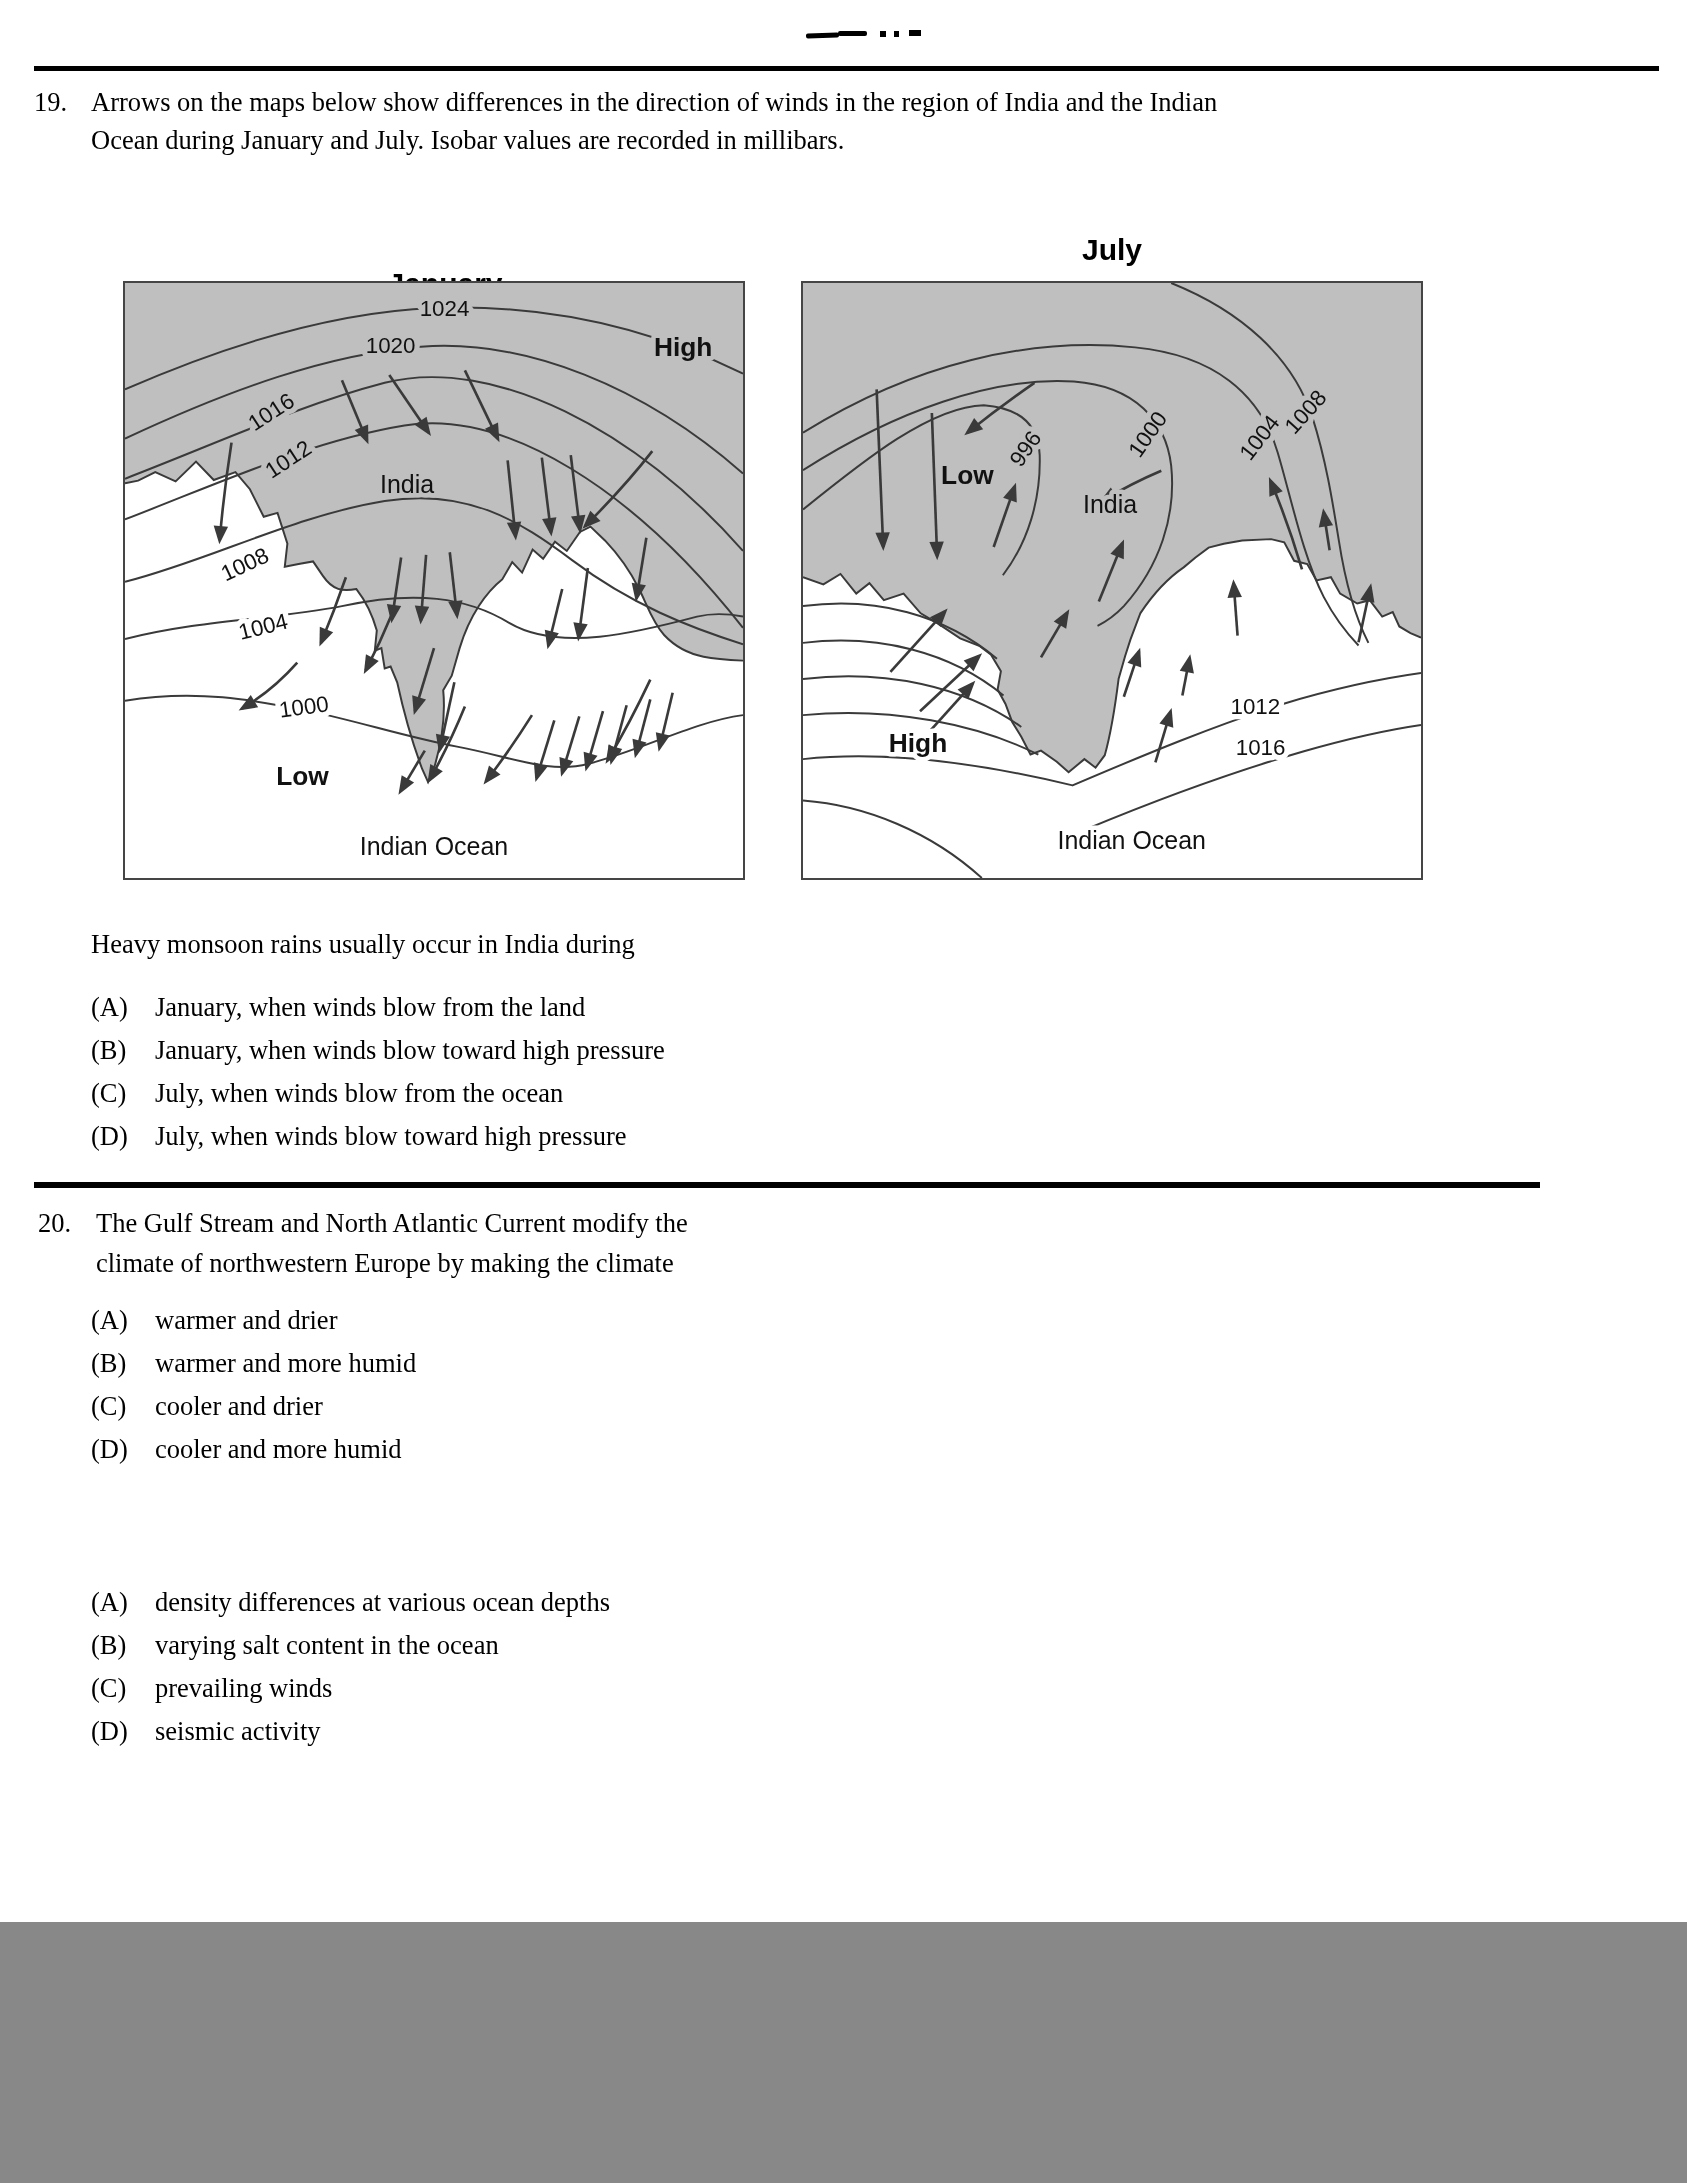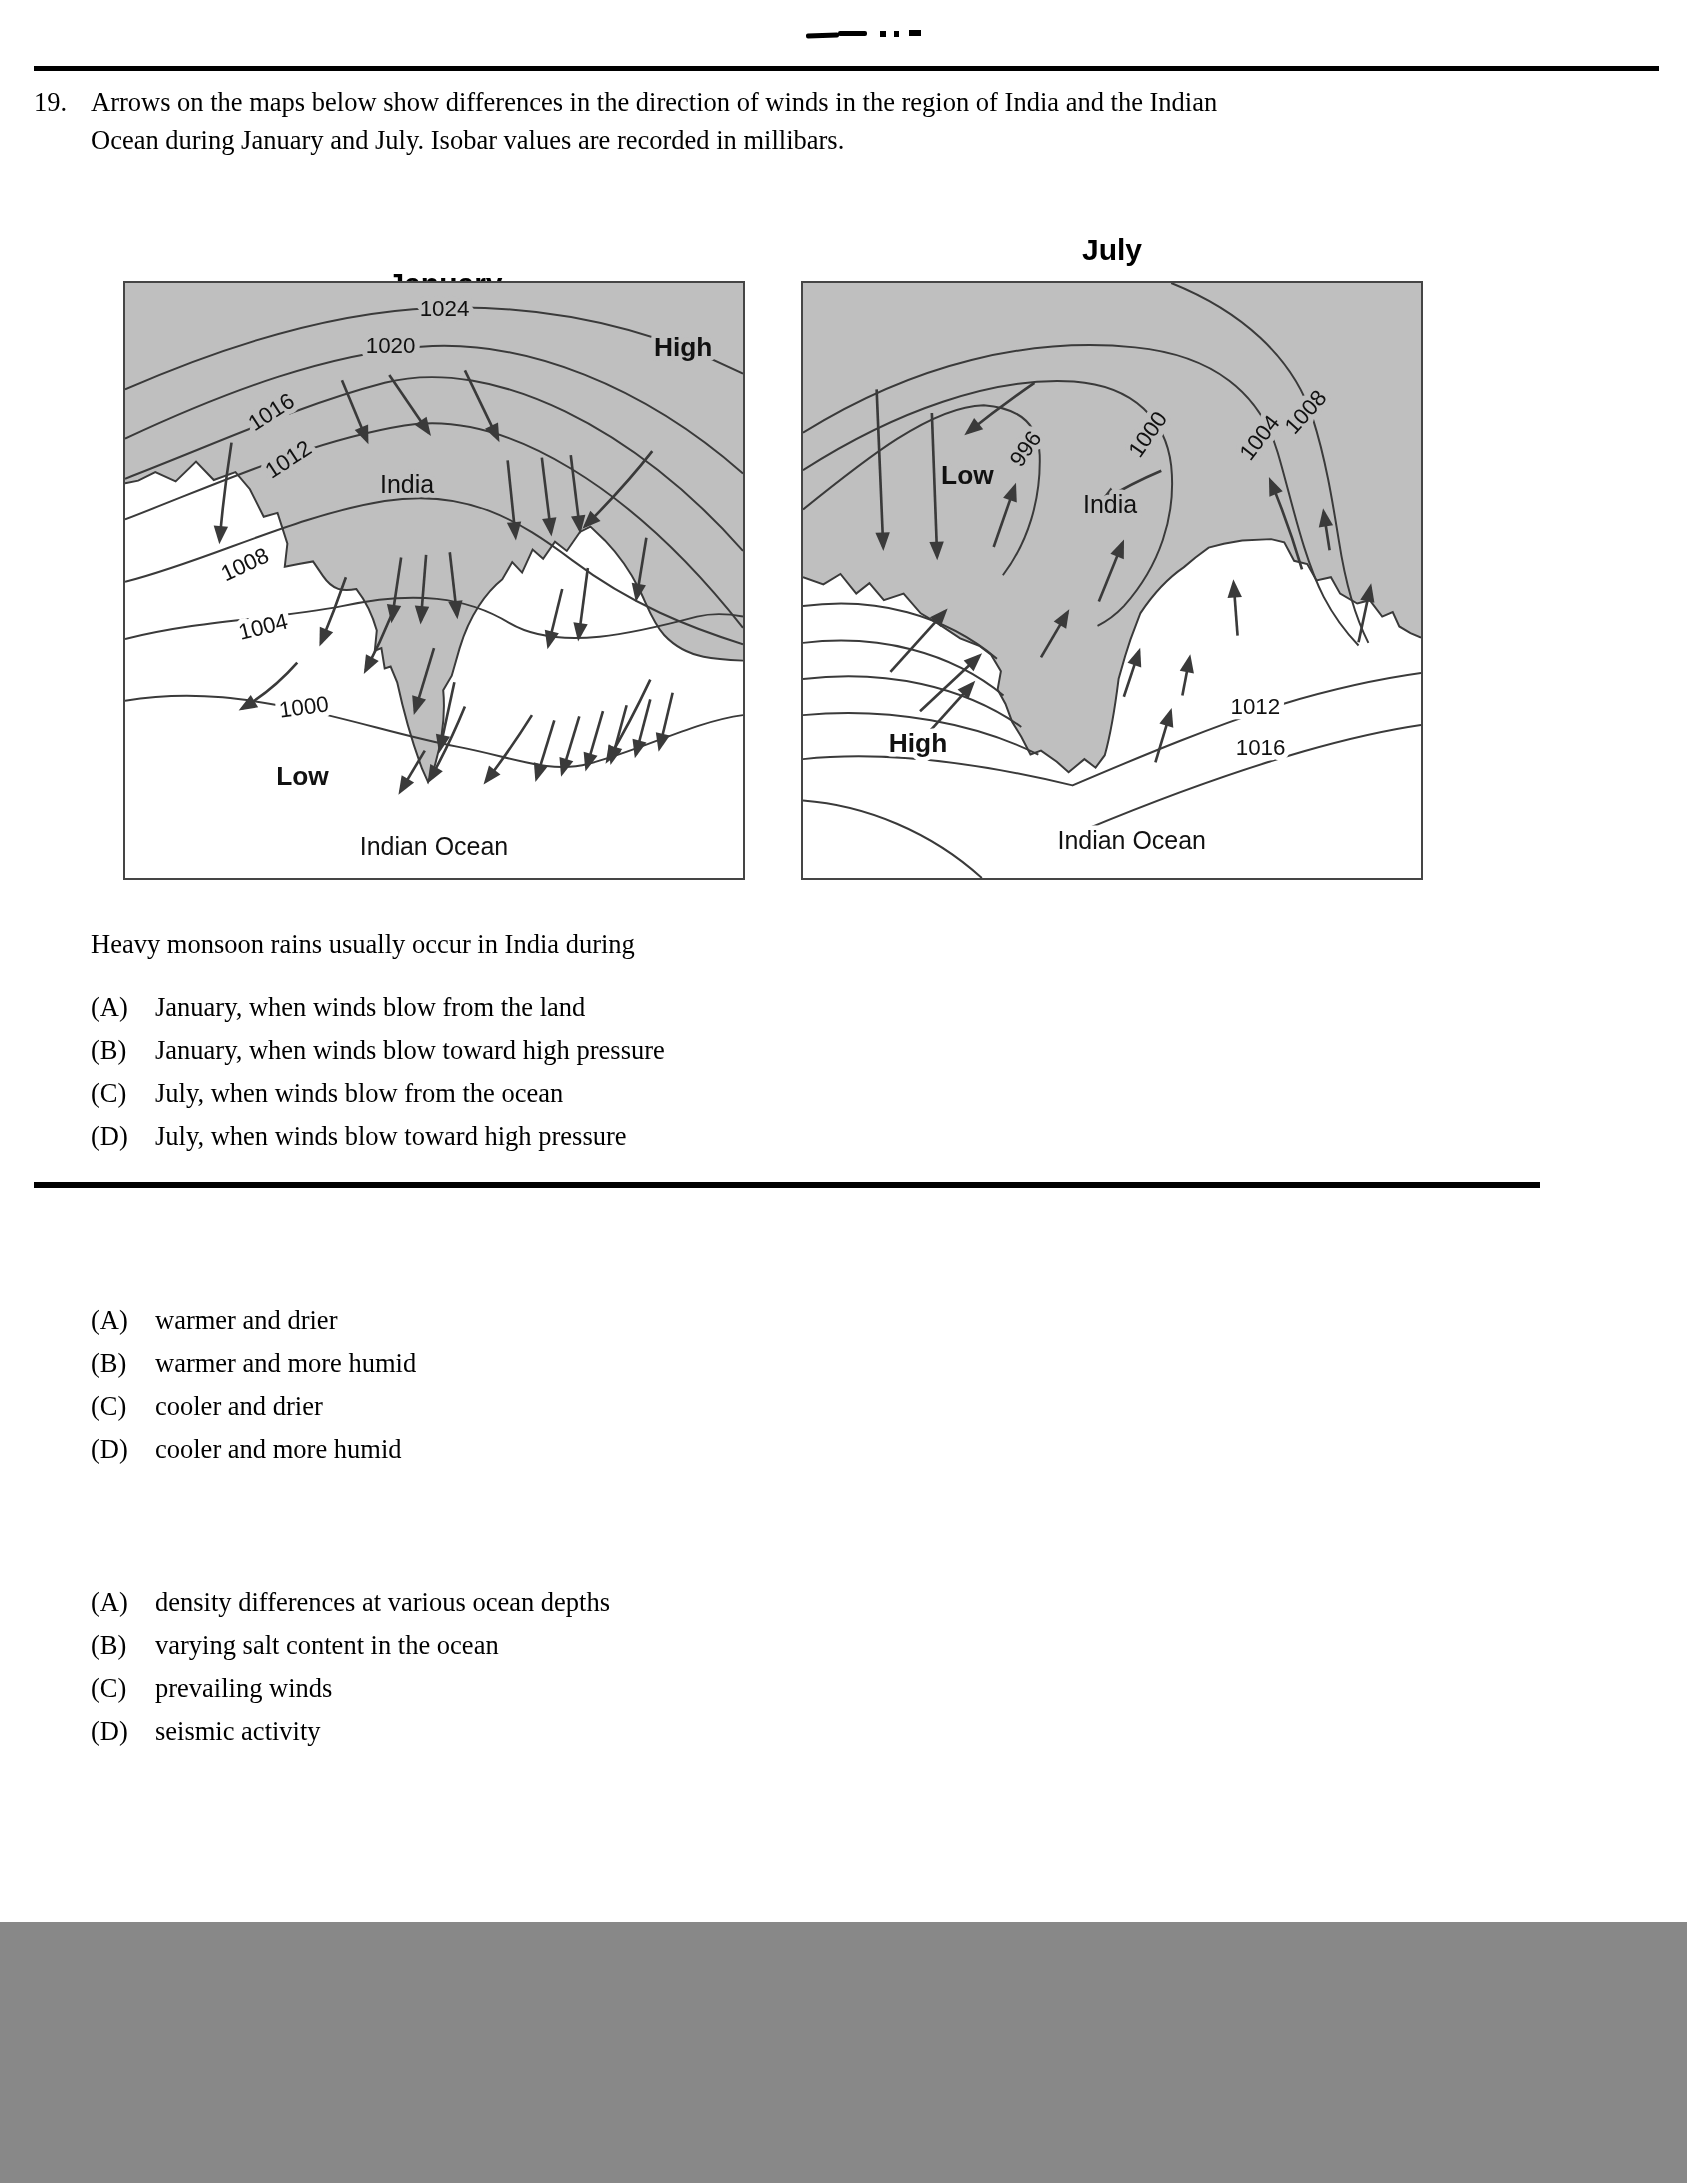--- a/index.html
+++ b/index.html
@@ -211,20 +211,29 @@
       <span class="choice-text">July, when winds blow from the ocean</span>
       </li>
     <li>
       <span class="choice-label">(D)</span>
       <span class="choice-text">July, when winds blow toward high pressure</span>
       </li>
   </ul>
 
   <div class="rule rule-mid"></div>
 
+  <section class="question q20" style="top:1203px;left:38px;">
+    <div class="qrow">
+      <span class="qnum">20.</span>
+      <div class="qtext">
+        <div>The Gulf Stream and North Atlantic Current modify the</div>
+        <div>climate of northwestern Europe by making the climate</div>
+      </div>
+    </div>
+  </section>
   <ul class="choices" style="top:1299px;left:91px;">
     <li>
       <span class="choice-label">(A)</span>
       <span class="choice-text">warmer and drier</span>
       </li>
     <li>
       <span class="choice-label">(B)</span>
       <span class="choice-text">warmer and more humid</span>
       </li>
     <li>

